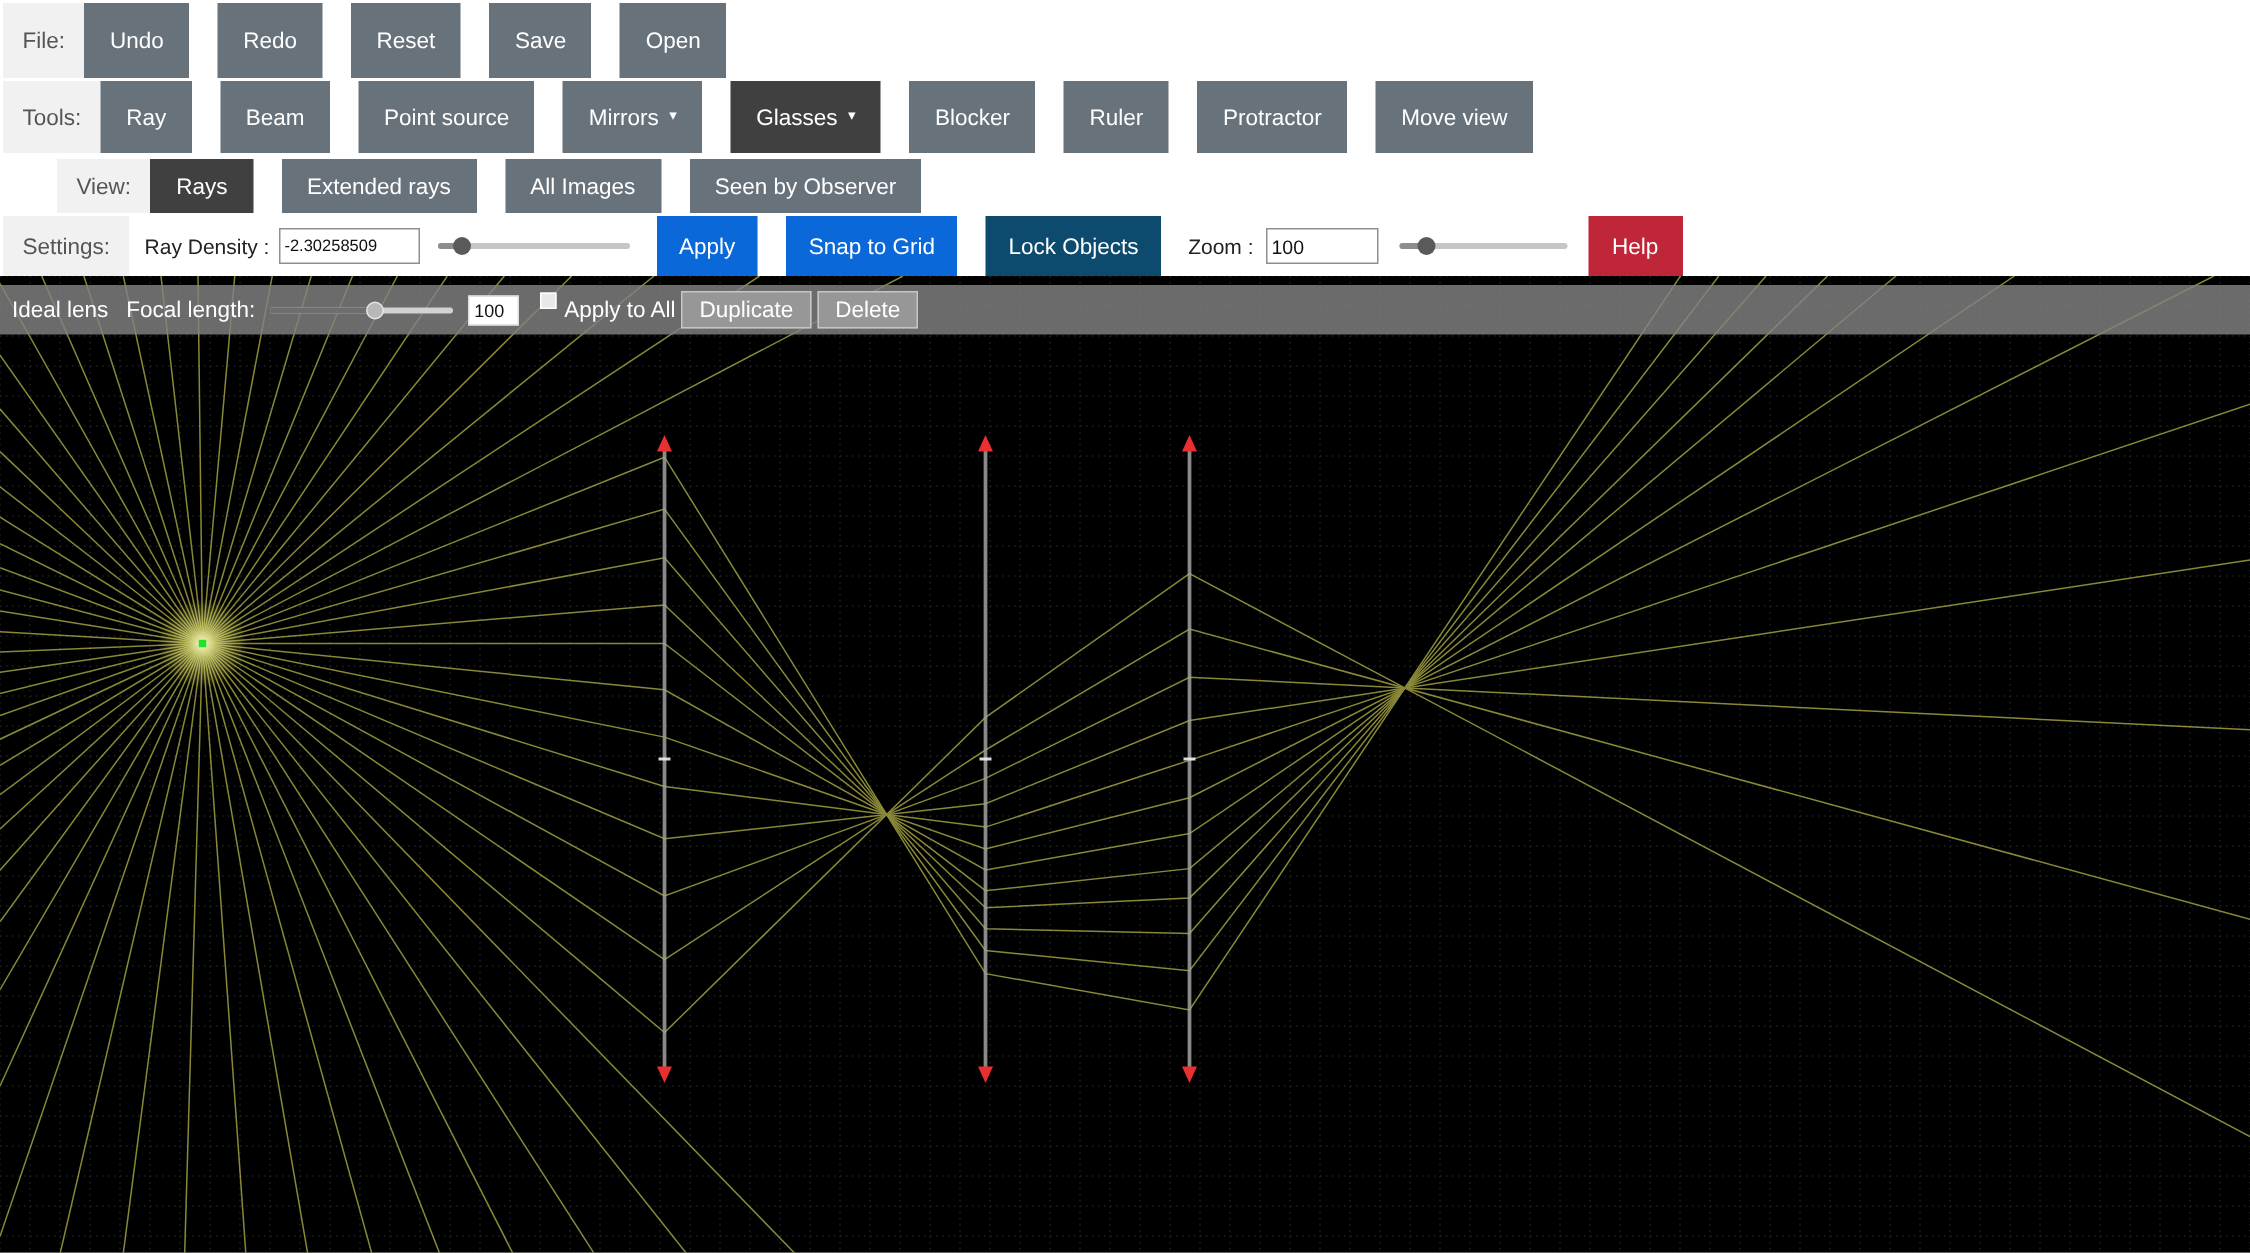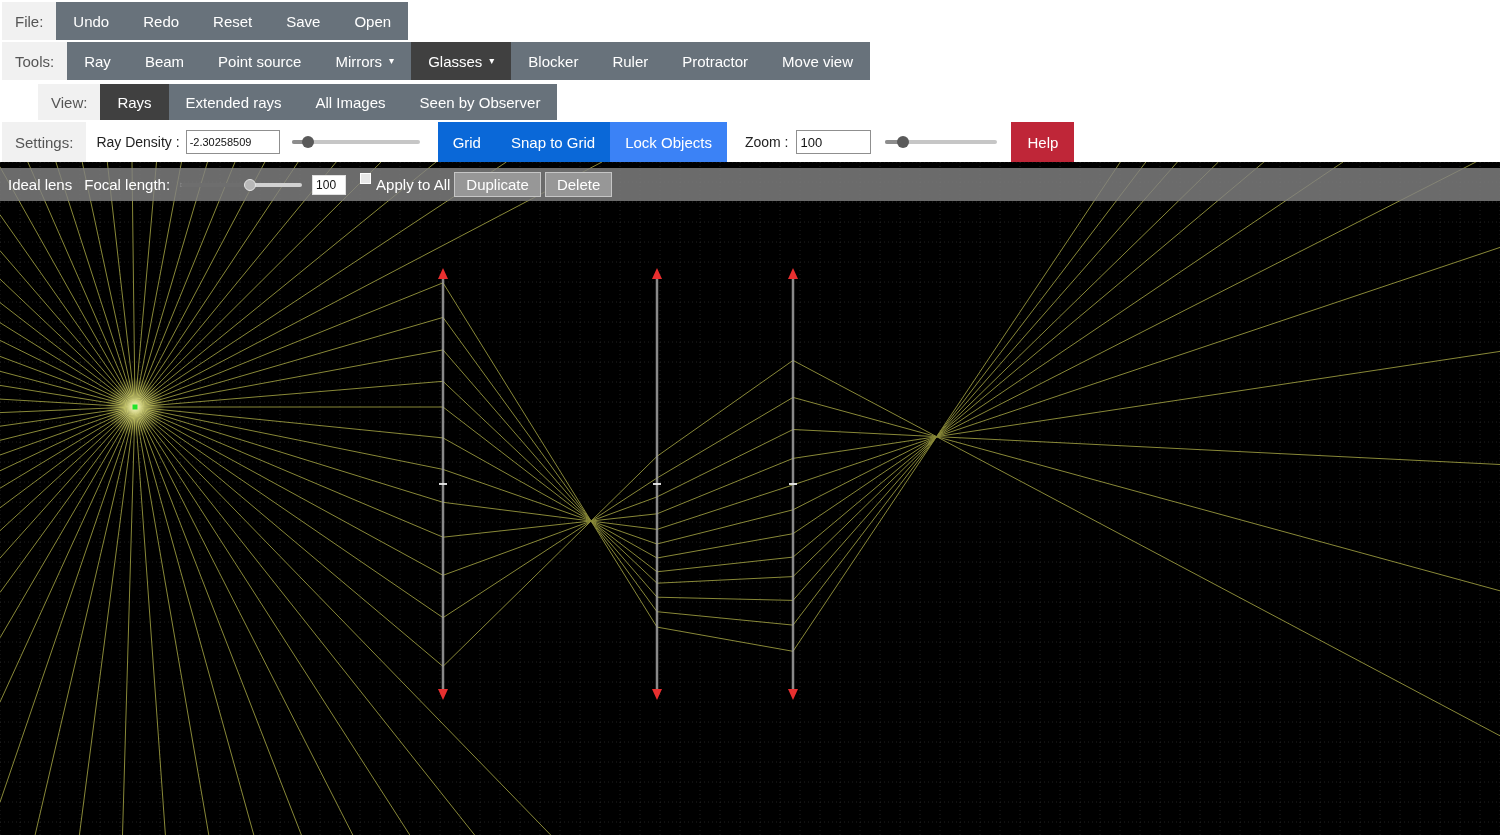--- a/index.html
+++ b/index.html
@@ -2,45 +2,45 @@
 <html><head>
 <meta charset="utf-8">
 <style>
   *{box-sizing:border-box;margin:0;padding:0}
   html,body{width:1500px;height:835px;overflow:hidden;background:#fff;
     font-family:"Liberation Sans",sans-serif;}
   .toolbars{padding:2px 0 0 2px;background:#fff;}
   .bar{display:flex;align-items:stretch;}
   .bar-label{background:#f1f1f1;color:#555;font-size:15px;display:flex;align-items:center;
     padding:0 13px;}
-  .btn-group{display:flex;}
+  .btn-group{display:flex;gap:19px;}
   .tbtn{background:#68727b;color:#fff;font-size:15px;display:flex;align-items:center;
     padding:0 17px;cursor:pointer;white-space:nowrap;}
   .tbtn.selected{background:#404040;}
   .caret{margin-left:7px;font-size:10px;line-height:1;}
-  #file-bar{margin-bottom:2px;}   #file-bar .tbtn,#file-bar .bar-label{height:38px;}
-  #tools-bar{margin-bottom:4px;}  #tools-bar .tbtn,#tools-bar .bar-label{height:38px;}
+  #file-bar{margin-bottom:2px;}   #file-bar .tbtn,#file-bar .bar-label{height:50px;}
+  #tools-bar{margin-bottom:4px;}  #tools-bar .tbtn,#tools-bar .bar-label{height:48px;}
   #view-bar{margin-bottom:2px;margin-left:36px;}   #view-bar .tbtn,#view-bar .bar-label{height:36px;}
   #settings-bar{height:40px;align-items:center;}
   #settings-bar .bar-label{height:40px;}
   .ctl-label{font-size:14px;color:#222;margin-left:10px;white-space:nowrap;}
   .text-input{border:1px solid #8f8f8f;height:24px;font-size:11px;padding:0 3px;
     font-family:"Liberation Sans",sans-serif;color:#111;background:#fff;}
   .rd-input{width:94px;margin-left:6px;}
   .zoom-input{width:75px;margin-left:8px;font-size:13px;}
   .slider{position:relative;height:4px;background:#c6c6c6;border-radius:2px;align-self:center;}
   .slider-fill{position:absolute;left:0;top:0;bottom:0;background:#8d8d8d;border-radius:2px;}
   .slider-thumb{position:absolute;top:50%;transform:translate(-50%,-50%);width:12px;height:12px;
     border-radius:50%;background:#5a5a5a;}
   .rd-slider{width:128px;margin-left:12px;}
   .zoom-slider{width:112px;margin-left:14px;}
   .blue-group{margin-left:18px;}
   .blue-btn{color:#fff;font-size:15px;display:flex;align-items:center;padding:0 15px;height:40px;
     cursor:pointer;background:#0a68d8;white-space:nowrap;}
-  .blue-btn.lighter{background:#3b82f6;}
+  .blue-btn.lighter{background:#0c4a6e;}
   .help-btn{margin-left:14px;background:#bf2638;color:#fff;font-size:15px;display:flex;
     align-items:center;padding:0 16px;height:40px;cursor:pointer;}
   
   .canvas-wrap{position:relative;width:1500px;height:784px;background:#000;}
   #scene{position:absolute;left:0;top:0;display:block;}
   .object-bar{position:absolute;left:0;top:6px;width:1500px;height:33px;
     background:rgba(130,130,130,0.82);display:flex;align-items:center;padding-left:8px;
     color:#fff;font-size:15px;}
   .obj-title{color:#fff;white-space:nowrap;}
   .obj-label{margin-left:12px;white-space:nowrap;}
@@ -98,21 +98,21 @@
 
   <div class="bar" id="settings-bar">
     <div class="bar-label">Settings:</div>
     <span class="ctl-label">Ray Density :</span>
     <input class="text-input rd-input" value="-2.30258509" style="">
     <div class="slider rd-slider">
       <div class="slider-fill" style="width: 13%;"></div>
       <div class="slider-thumb" style="left: 13%;"></div>
     </div>
     <div class="btn-group blue-group">
-      <div class="blue-btn">Grid</div>
+      <div class="blue-btn">Apply</div>
       <div class="blue-btn">Snap to Grid</div>
       <div class="blue-btn lighter">Lock Objects</div>
     </div>
     <span class="ctl-label" style="margin-left:18px;">Zoom :</span>
     <input class="text-input zoom-input" value="100" style="">
     <div class="slider zoom-slider">
       <div class="slider-fill" style="width: 16%;"></div>
       <div class="slider-thumb" style="left: 16%;"></div>
     </div>
     <div class="help-btn">Help</div>

